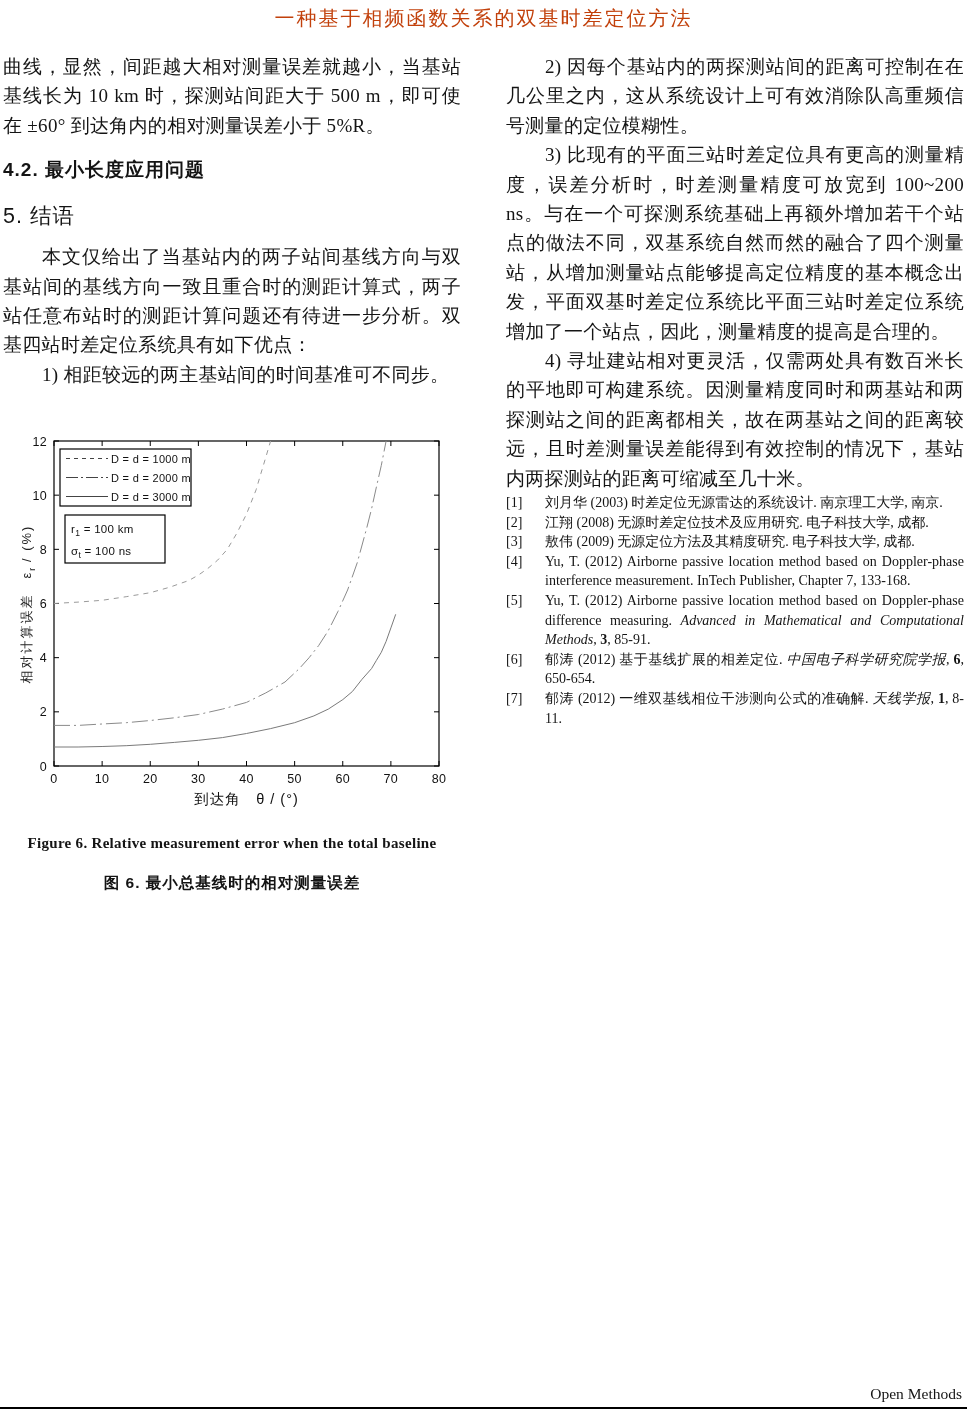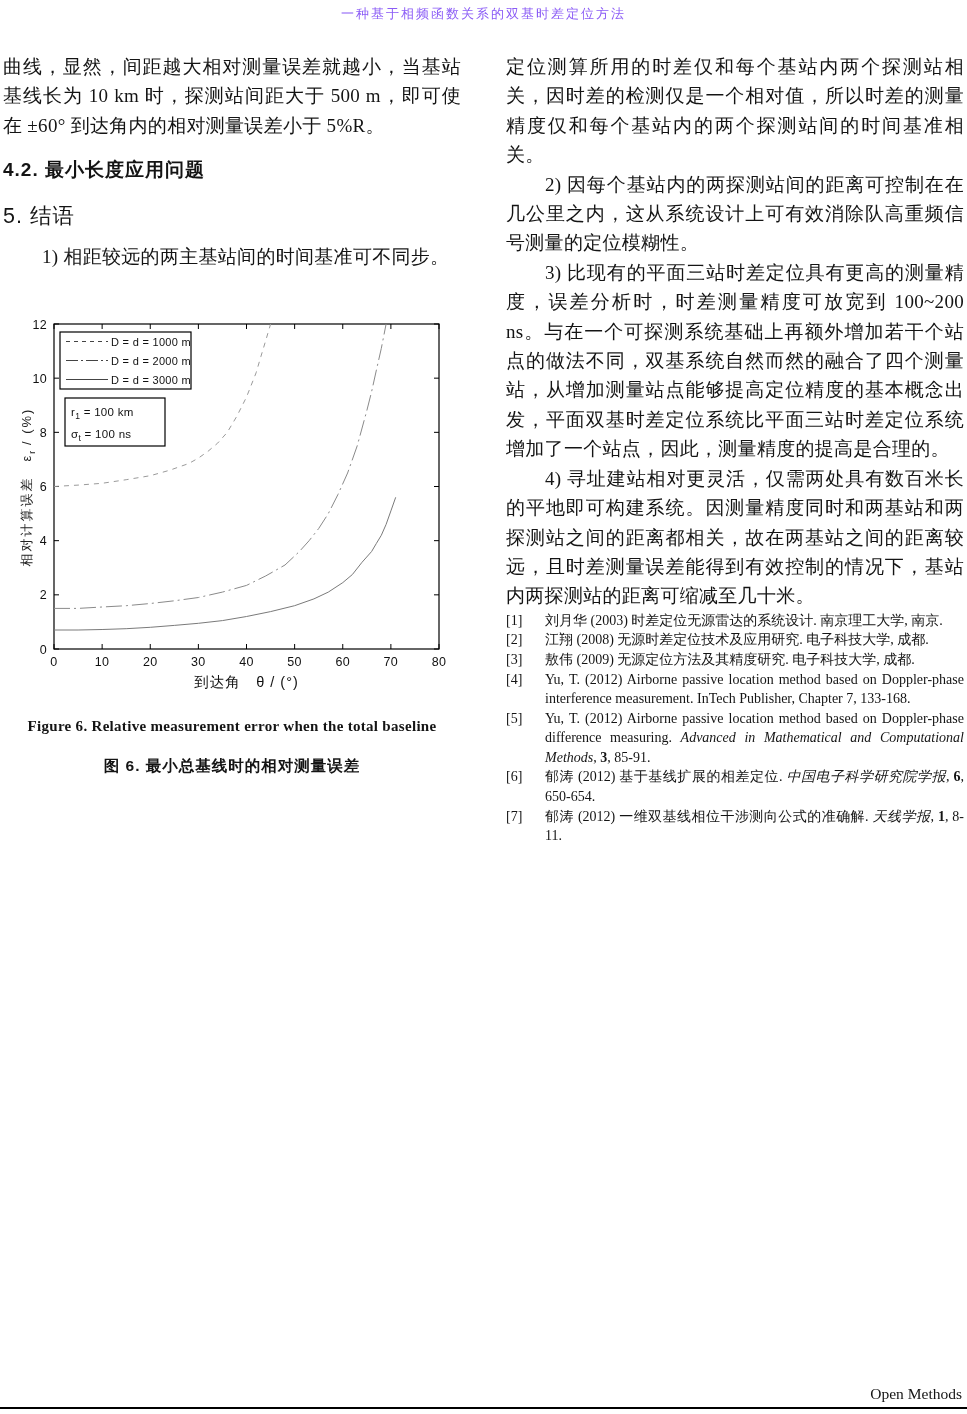--- a/index.html
+++ b/index.html
@@ -3,21 +3,21 @@
 <meta charset="utf-8">
 <style>
   html,body { margin:0; padding:0; background:#888; }
   .page {
     position:relative; width:967px; height:1414px; margin:0 auto;
     background:#ffffff; overflow:hidden;
     font-family:"Liberation Serif", serif; color:#141414;
   }
   .header-title {
     position:absolute; top:5px; left:0; right:0; text-align:center;
-    font-size:13px; letter-spacing:2px; color:#8b5cf6;
+    font-size:20px; letter-spacing:2px; color:#c2410c;
   }
   .col {
     position:absolute; top:52px; width:458px;
     font-size:19px; line-height:29.4px; text-align:justify; letter-spacing:0.3px;
   }
   .col-left { left:3px; }
   .col-right { left:506px; }
   .body-para { margin:0; }
   .pindent { text-indent:2.05em; }
   .sec-heading-sub {
@@ -57,20 +57,21 @@
 <body>
 
 <div class="page">
 
   <div class="header-title">一种基于相频函数关系的双基时差定位方法</div>
 
   <div class="col col-left">
     <p class="body-para">曲线，显然，间距越大相对测量误差就越小，当基站基线长为 10 km 时，探测站间距大于 500 m，即可使在 ±60° 到达角内的相对测量误差小于 5%R。</p>
     <div class="sec-heading-sub">4.2. 最小长度应用问题</div>
     <div class="sec-heading-main">5. 结语</div>
+    <p class="body-para pindent">本文仅给出了当基站内的两子站间基线方向与双基站间的基线方向一致且重合时的测距计算式，两子站任意布站时的测距计算问题还有待进一步分析。双基四站时差定位系统具有如下优点：</p>
     <p class="body-para pindent">1) 相距较远的两主基站间的时间基准可不同步。</p>
 
     <div class="figure-block">
       <svg class="chart-svg" width="434" height="382" viewBox="0 0 434 382" xmlns="http://www.w3.org/2000/svg">
           <rect x="35" y="8" width="385" height="325" fill="none" stroke="#000" stroke-width="1.2"></rect>
           <line x1="35" y1="333" x2="35" y2="328" stroke="#000" stroke-width="1"></line>
           <line x1="35" y1="8" x2="35" y2="13" stroke="#000" stroke-width="1"></line>
           <text x="35" y="350" text-anchor="middle" font-family="&quot;Liberation Sans&quot;, sans-serif" font-size="12.5" fill="#111">0</text>
           <line x1="83.125" y1="333" x2="83.125" y2="328" stroke="#000" stroke-width="1"></line>
           <line x1="83.125" y1="8" x2="83.125" y2="13" stroke="#000" stroke-width="1"></line>
@@ -134,21 +135,20 @@
         </svg>
       <div class="chart-ylabel"><span>相对计算误差　</span><span>ε</span><sub>r</sub><span> / (%)</span></div>
     </div>
     <div class="caption-block">
       <p class="cap-en">Figure 6. Relative measurement error when the total baseline</p>
       <p class="cap-zh">图 6. 最小总基线时的相对测量误差</p>
     </div>
   </div>
 
   <div class="col col-right">
-    <p class="body-para">定位测算所用的时差仅和每个基站内两个探测站相关，因时差的检测仅是一个相对值，所以时差的测量精度仅和每个基站内的两个探测站间的时间基准相关。</p>
     <p class="body-para pindent">2) 因每个基站内的两探测站间的距离可控制在在几公里之内，这从系统设计上可有效消除队高重频信号测量的定位模糊性。</p>
     <p class="body-para pindent">3) 比现有的平面三站时差定位具有更高的测量精度，误差分析时，时差测量精度可放宽到 100~200 ns。与在一个可探测系统基础上再额外增加若干个站点的做法不同，双基系统自然而然的融合了四个测量站，从增加测量站点能够提高定位精度的基本概念出发，平面双基时差定位系统比平面三站时差定位系统增加了一个站点，因此，测量精度的提高是合理的。</p>
     <p class="body-para pindent">4) 寻址建站相对更灵活，仅需两处具有数百米长的平地即可构建系统。因测量精度同时和两基站和两探测站之间的距离都相关，故在两基站之间的距离较远，且时差测量误差能得到有效控制的情况下，基站内两探测站的距离可缩减至几十米。</p>
 
 
     <div class="refs-list">
         <div class="ref-row">
           <span class="ref-label">[1]</span>
           <div class="ref-body"><span>刘月华 (2003) 时差定位无源雷达的系统设计. 南京理工大学, 南京.</span></div>
         </div>

